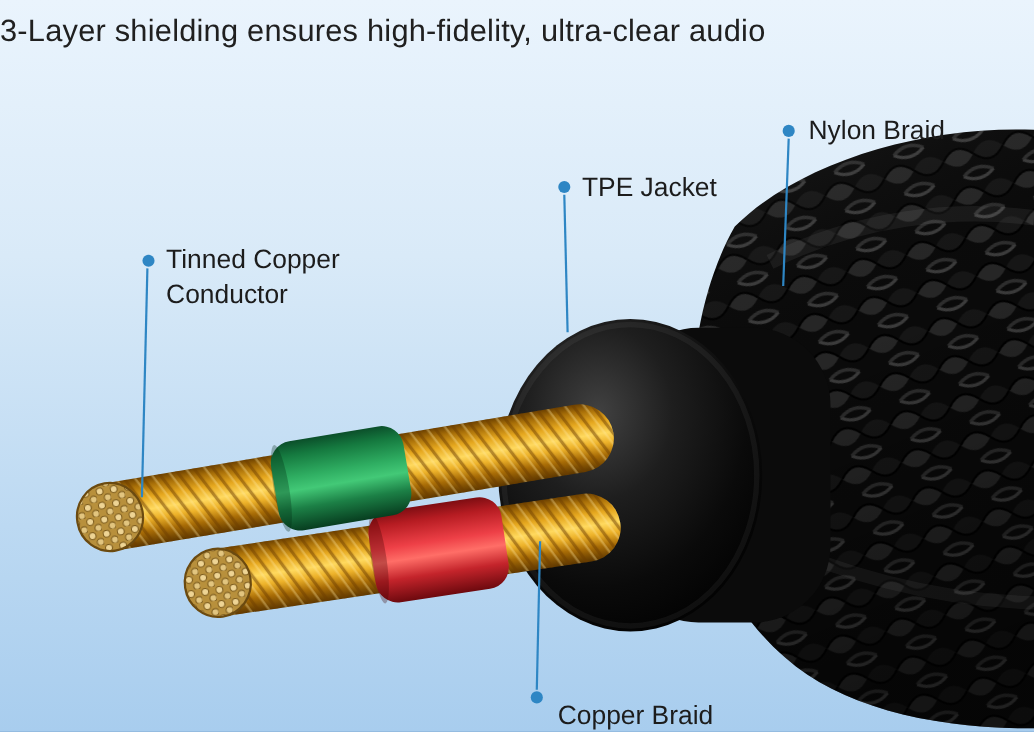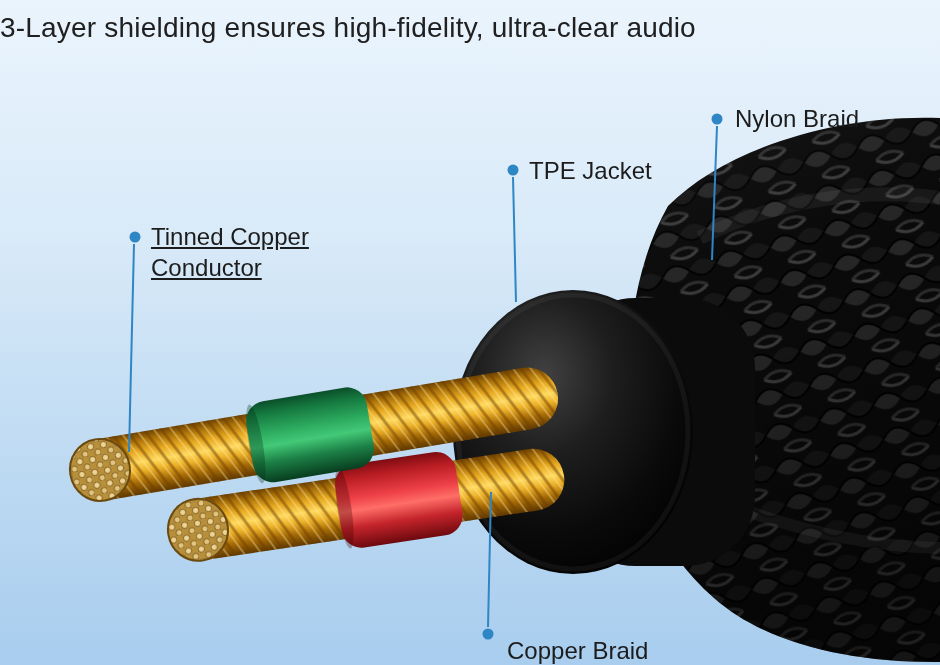--- a/index.html
+++ b/index.html
@@ -14,21 +14,21 @@
   .title{
     position:absolute;top:12px;left:0;width:100%;
     text-align:left;font-size:28px;color:#202020;
     letter-spacing:0.2px;
   }
   .callout-label{
     position:absolute;font-size:24px;color:#1c1c1c;line-height:1.28;
   }
   .label-nylon{left:735px;top:104px;}
   .label-tpe{left:529px;top:156px;}
-  .label-tinned{left:151px;top:222px;width:190px;text-decoration:underline;}
+  .label-tinned{left:151px;top:222px;width:190px;}
   .label-copper{left:507px;top:620px;margin-top:16px;}
 </style>
 </head>
 <body>
 
 <div class="stage">
 
   <svg class="artwork" viewBox="0 0 940 665" aria-hidden="true">
     <defs>
       <pattern id="braidPat" width="56" height="36" patternUnits="userSpaceOnUse" patternTransform="rotate(-16)">

